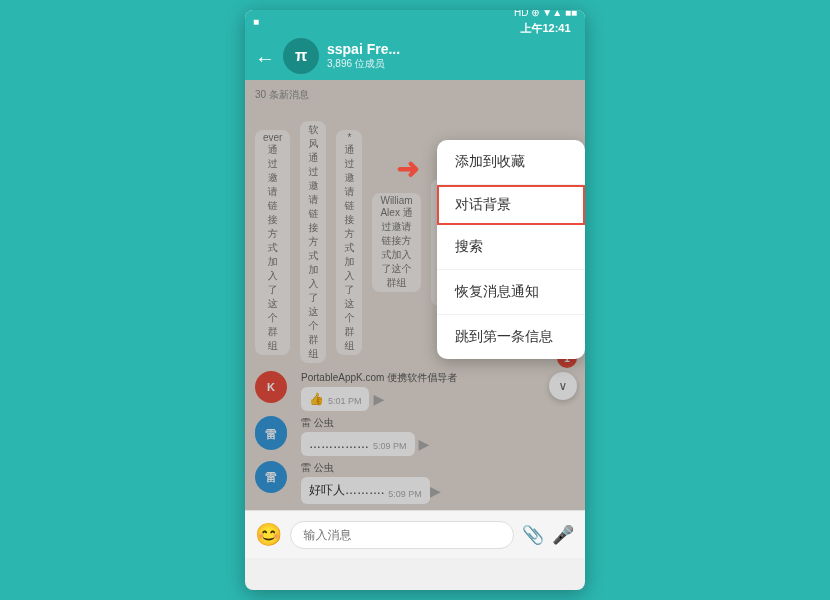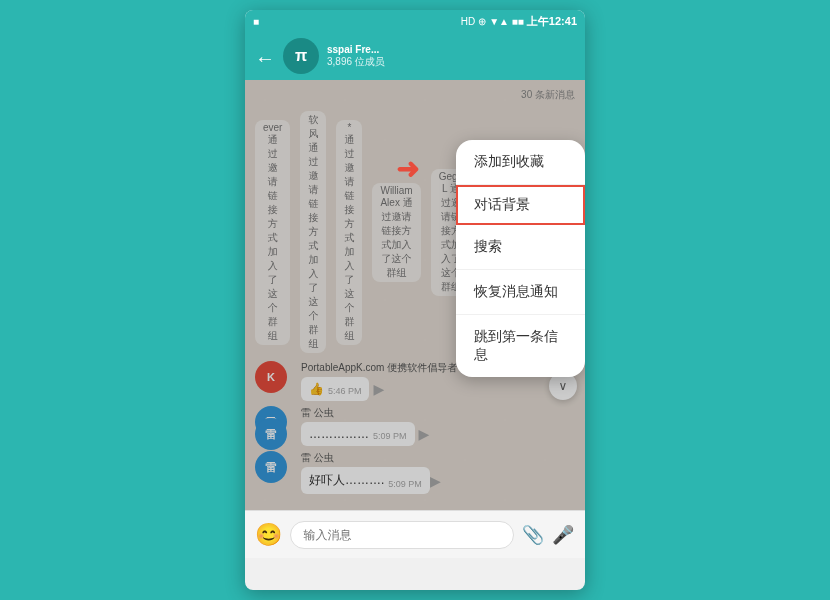--- a/index.html
+++ b/index.html
@@ -29,21 +29,21 @@
       background: #2cb6b0;
       height: 22px;
       display: flex;
       align-items: center;
       justify-content: space-between;
       padding: 0 8px;
       font-size: 10px;
       color: white;
     }
     .status-left { display: flex; align-items: center; gap: 2px; }
-    .status-right { display: flex; align-items: center; gap: 3px; font-size: 10px; }
+    .status-right { display: flex; align-items: center; gap: 3px; font-size: 10px; flex-direction: column; }
     .status-time { font-weight: bold; font-size: 11px; }
 
     
     .header {
       background: #2cb6b0;
       height: 48px;
       display: flex;
       align-items: center;
       padding: 0 10px;
       gap: 8px;
@@ -61,21 +61,21 @@
       display: flex;
       align-items: center;
       justify-content: center;
       color: white;
       font-size: 16px;
       font-weight: bold;
     }
     .header-info { flex: 1; }
     .header-name {
       color: white;
-      font-size: 10px;
+      font-size: 14px;
       font-weight: bold;
     }
     .header-sub {
       color: rgba(255,255,255,0.85);
       font-size: 10px;
     }
 
     
     .chat-area {
       background: #e5ddd5;
@@ -83,24 +83,24 @@
         radial-gradient(circle at 20px 20px, rgba(255,255,255,0.03) 1px, transparent 0),
         radial-gradient(circle at 60px 60px, rgba(255,255,255,0.03) 1px, transparent 0);
       background-size: 80px 80px;
       height: 430px;
       overflow: hidden;
       position: relative;
       padding: 8px 10px;
     }
 
     .notification-bar {
-      text-align: right;
+      text-align: left;
       font-size: 10px;
       color: #888;
-      margin-bottom: 6px;
+      margin-bottom: 16px;
     }
 
     .system-msg {
       text-align: center;
       font-size: 10px;
       color: #777;
       margin: 3px 0;
       background: rgba(255,255,255,0.5);
       border-radius: 8px;
       padding: 2px 8px;
@@ -190,24 +190,24 @@
       outline: none;
     }
     .attach-btn, .mic-btn { font-size: 18px; color: #666; cursor: pointer; }
 
     
     .dropdown-menu {
       position: absolute;
       top: 60px;
       right: 0;
       background: white;
-      border-radius: 16px;
+      border-radius: 10px;
       box-shadow: 0 4px 16px rgba(0,0,0,0.25);
       z-index: 100;
-      width: 129px;
+      width: 148px;
       overflow: visible;
     }
 
     .menu-item {
       padding: 13px 18px;
       font-size: 14px;
       color: #333;
       cursor: pointer;
       border-bottom: 1px solid #f0f0f0;
     }
@@ -319,21 +319,21 @@
       <div class="system-msg">PortableAppK.com 便携软件倡导者 通过邀请链接方式加入了这个群组</div>
     </div>
 
     <div class="bubble-row">
       <div class="avatar-circle avatar-red">K</div>
       <div class="bubble-content">
         <div class="bubble-sender">PortableAppK.com 便携软件倡导者</div>
         <div style="display:flex;align-items:center;gap:4px;">
           <div class="bubble">
             <span>👍</span>
-            <span class="bubble-time">5:46 PM</span>
+            <span class="bubble-time">5:01 PM</span>
           </div>
           <span class="forward-btn">▶</span>
         </div>
       </div>
     </div>
 
     <div class="bubble-row">
       <div class="avatar-circle avatar-blue">雷</div>
       <div class="bubble-content">
         <div class="bubble-sender">雷 公虫</div>

